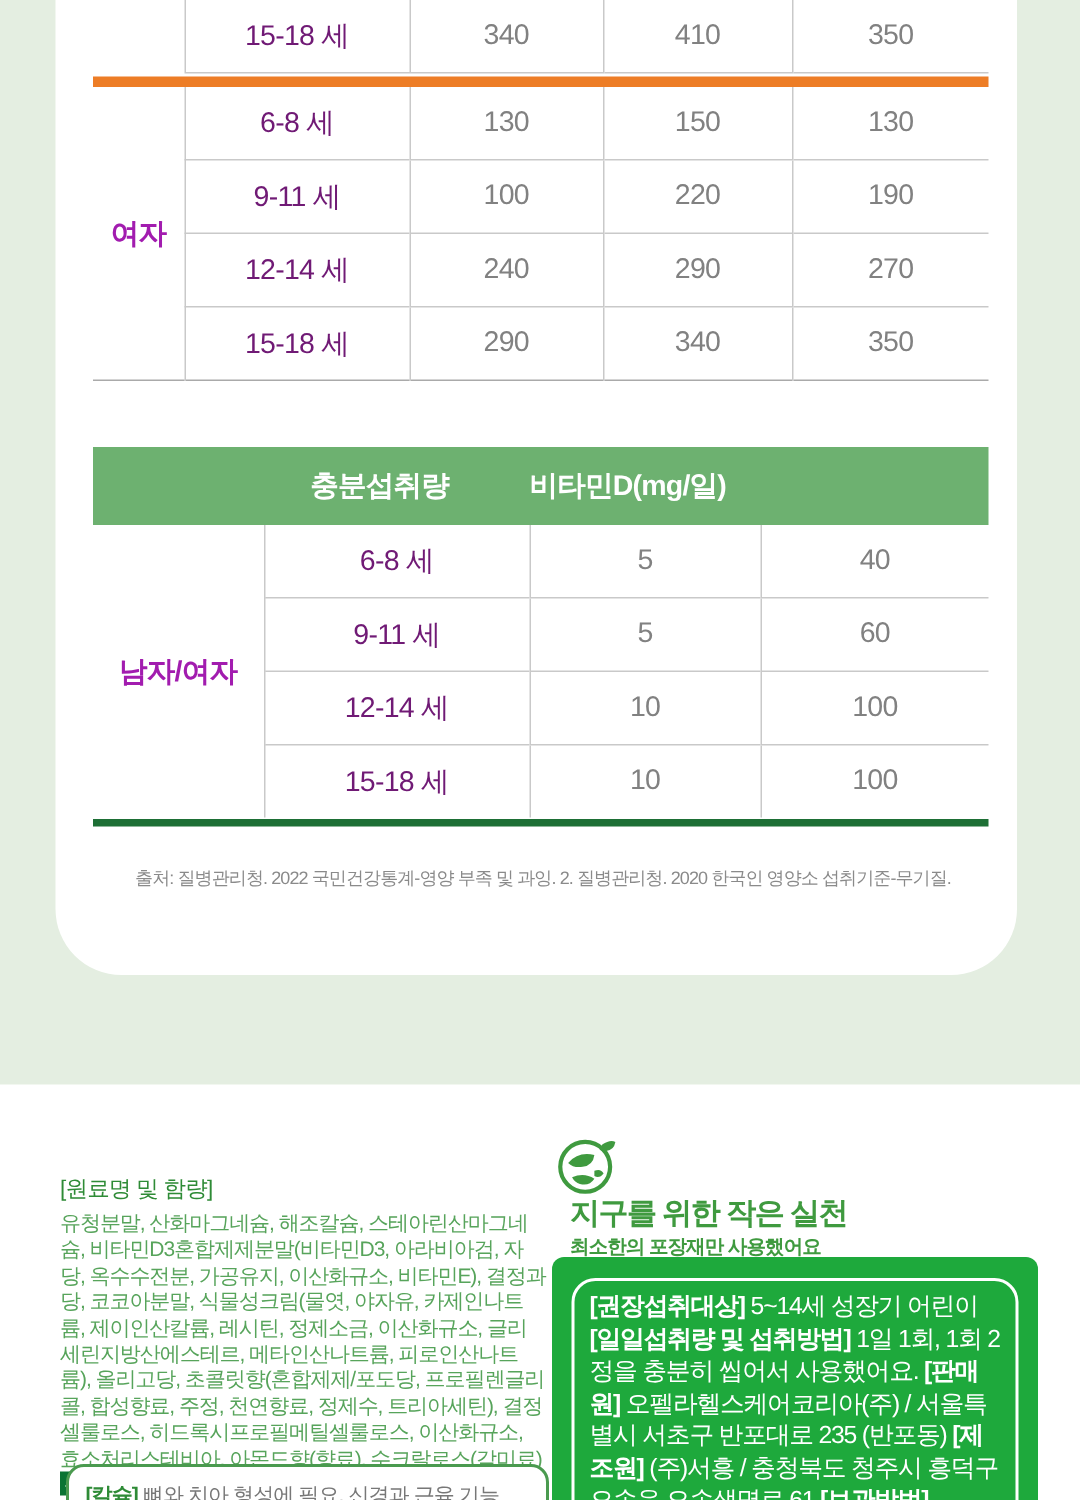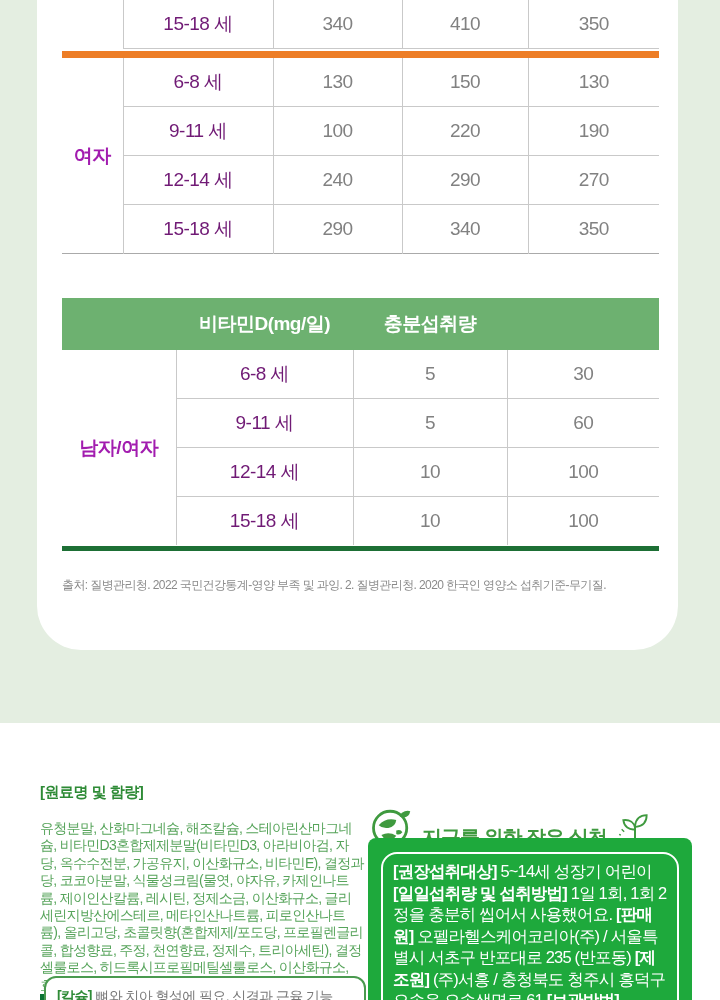--- a/index.html
+++ b/index.html
@@ -44,42 +44,42 @@
   .t2-h2{width:154px;}
   .t2-h3{width:152px;}
   #t2{position:absolute;left:62px;top:350px;}
   #t2 td{height:48px;}
   .green-line{
     position:absolute;left:62px;top:546px;width:597px;height:5px;
     background:#1d6f35;
   }
   .source{
     position:absolute;left:62px;top:577px;width:600px;
-    font-size:12px;color:#8a8a8a;white-space:nowrap;letter-spacing:-0.6px;
+    font-size:12px;color:#8a8a8a;white-space:nowrap;letter-spacing:-0.6px;text-align:center;
   }
   
   .bottom-bg{position:absolute;left:0;top:723px;width:720px;height:280px;background:#ffffff;}
   .left-col{position:absolute;left:40px;top:783px;width:324px;}
-  .ing-title{font-size:15px;font-weight:bold;color:#2e8b36;letter-spacing:-0.5px;margin-bottom:18px;}
+  .ing-title{font-size:15px;font-weight:normal;color:#2e8b36;letter-spacing:-0.5px;margin-bottom:5px;}
   .ing-body{
     font-size:14px;line-height:17.4px;color:#57a45b;
     word-break:break-all;letter-spacing:-0.7px;
   }
   .allergen{
     background:#0b7433;color:#ffffff;font-weight:bold;padding:0 3px;
   }
   .calcium-box{
     position:absolute;left:44px;top:976px;width:296px;
     border:2px solid #4a9a4f;border-radius:12px;padding:9px 11px;
     font-size:14px;color:#777;letter-spacing:-0.6px;line-height:18px;
     background:#fff;
   }
   .calcium-label{color:#2e8b36;font-weight:bold;}
   
-  .eco{position:absolute;left:370px;top:788px;width:320px;height:60px;display:flex;align-items:flex-end;}
+  .eco{position:absolute;left:370px;top:756px;width:320px;height:60px;display:flex;align-items:flex-start;flex-direction:column;}
   .eco svg{flex:0 0 auto;}
   .eco-text{margin-left:10px;margin-right:8px;}
   .eco-title{font-size:20px;font-weight:bold;color:#3f9a3f;letter-spacing:-1px;line-height:22px;}
   .eco-sub{font-size:13px;font-weight:bold;color:#3f9a3f;letter-spacing:-0.6px;margin-top:2px;}
   
   .green-box{
     position:absolute;left:368px;top:838px;width:324px;height:200px;
     background:#1ea93c;border-radius:8px 8px 0 0;
   }
   .green-box-inner{
@@ -147,36 +147,36 @@
         <td class="age">15-18 세</td>
         <td class="val">290</td>
         <td class="val">340</td>
         <td class="val">350</td>
       </tr>
     </tbody>
 </table>
 
 <div class="t2-header">
   <div class="hcell t2-h0"></div>
+  <div class="hcell t2-h2">충분섭취량</div>
   <div class="hcell t2-h1">비타민D(mg/일)</div>
-  <div class="hcell t2-h2">충분섭취량</div>
 </div>
 <table class="tbl" id="t2">
   <colgroup>
       <col style="width:114px">
       <col style="width:177px">
       <col style="width:154px">
       <col style="width:152px">
     </colgroup>
   <tbody id="t2-body">
       <tr>
         <td class="grp lbl" rowspan="4">남자/여자</td>
         <td class="age">6-8 세</td>
         <td class="val">5</td>
-        <td class="val">30</td>
+        <td class="val">40</td>
       </tr>
       <tr>
         <td class="age">9-11 세</td>
         <td class="val">5</td>
         <td class="val">60</td>
       </tr>
       <tr>
         <td class="age">12-14 세</td>
         <td class="val">10</td>
         <td class="val">100</td>
@@ -206,20 +206,21 @@
 <div class="eco">
   <svg width="42" height="42" viewBox="0 0 48 48">
     <circle cx="23" cy="25" r="19" fill="none" stroke="#3f9a3f" stroke-width="3.2"></circle>
     <path d="M36 8 q6 -4 10 -2 q-1 6 -7 7 q-3 .5 -5 -1 z" fill="#3f9a3f"></path>
     <path d="M10 22 q8 -9 20 -6 q-1 8 -9 9 q-7 1 -11 -3 z" fill="#3f9a3f"></path>
     <path d="M13 33 q9 -4 17 1 q-4 6 -11 4 q-4 -1 -6 -5 z" fill="#3f9a3f"></path>
     <path d="M30 28 q5 -2 7 2 q-3 4 -7 2 z" fill="#3f9a3f"></path>
   </svg>
   <div class="eco-text">
     <div class="eco-title">지구를 위한 작은 실천</div>
+    <div class="eco-sub">최소한의 포장재만 사용했어요</div>
   </div>
   <svg width="40" height="44" viewBox="0 0 48 52">
     <path d="M5 46 H43" stroke="#3f9a3f" stroke-width="2.2" fill="none"></path>
     <path d="M24 46 V27" stroke="#3f9a3f" stroke-width="2.4" fill="none"></path>
     <path d="M24 30 C17 31 11 27 10 19 C18 18 23 22 24 28 Z" fill="none" stroke="#3f9a3f" stroke-width="2.2"></path>
     <path d="M24 26 C25 18 30 13 38 13 C38 21 33 26 25 27 Z" fill="none" stroke="#3f9a3f" stroke-width="2.2"></path>
     <path d="M8 30 l3 3 M5 36 l2 1" stroke="#3f9a3f" stroke-width="1.6" fill="none"></path>
   </svg>
 </div>
 

